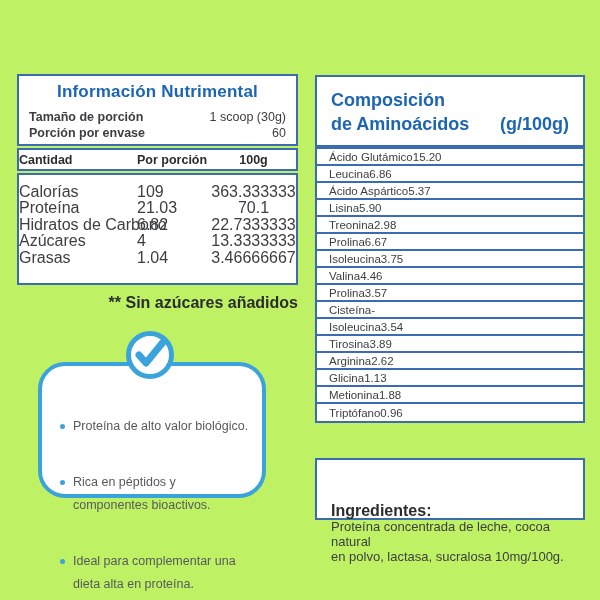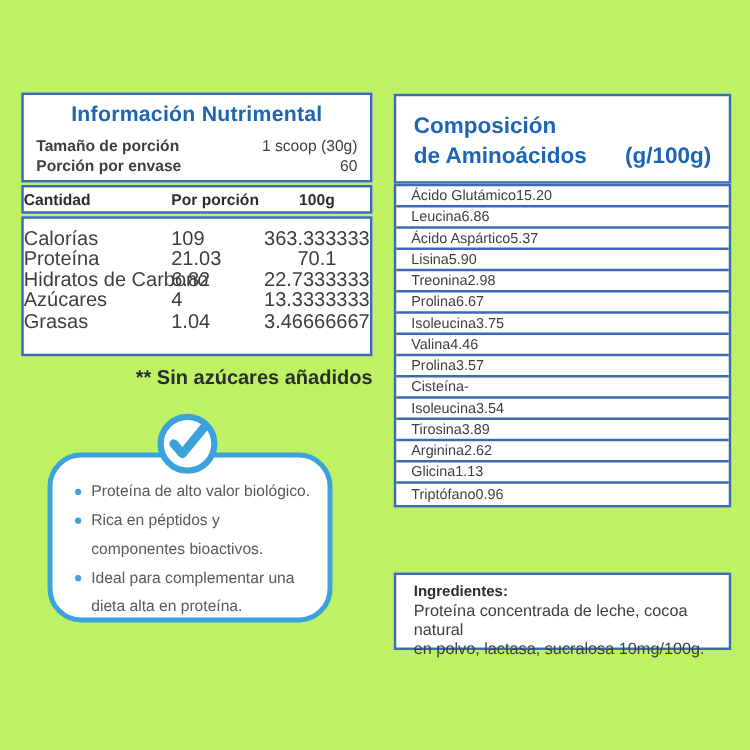--- a/index.html
+++ b/index.html
@@ -76,20 +76,21 @@
     left: 60px; top: 382px; width: 200px;
     list-style: none;
   }
   .benefit-list li {
     position: relative;
     padding-left: 13px;
     font-size: 12.5px;
     line-height: 23px;
     color: #58595b;
     white-space: pre-line;
+    margin-top: 33px;
   }
   .benefit-list li::before {
     content: "";
     position: absolute;
     left: 0; top: 9px;
     width: 5px; height: 5px;
     border-radius: 50%;
     background: #3ba3dc;
   }
 
@@ -103,21 +104,21 @@
     display: flex; align-items: center;
     height: 17px;
     padding: 0 12px;
     border-bottom: 2px solid #3b6cb2;
     font-size: 11.5px; color: #3d3e40;
     white-space: nowrap;
   }
   .aa-row:last-child { border-bottom: none; }
 
   .ingredients { left: 315px; top: 458px; width: 270px; height: 62px; padding: 5px 14px; }
-  .ing-title { font-weight: bold; font-size: 12px; color: #2b2c2e; line-height: 16px; }
+  .ing-title { font-weight: bold; font-size: 16px; color: #2b2c2e; line-height: 16px; margin-top: 38px; }
   .ing-text { font-size: 13px; color: #3d3e40; line-height: 15px; white-space: pre-line; }
 </style>
 </head>
 <body>
 
 <div class="canvas">
 
   <div class="bbox nf-head">
     <div class="nf-title">Información Nutrimental</div>
     <div>
@@ -270,20 +271,24 @@
         <span>Arginina</span>
         <span>2.62</span>
       </div>
 
 
       <div class="aa-row">
         <span>Glicina</span>
         <span>1.13</span>
       </div>
 
+      <div class="aa-row">
+        <span>Metionina</span>
+        <span>1.88</span>
+      </div>
 
       <div class="aa-row">
         <span>Triptófano</span>
         <span>0.96</span>
       </div>
     </div>
 
   <div class="bbox ingredients">
     <div class="ing-title">Ingredientes:</div>
     <div class="ing-text">Proteína concentrada de leche, cocoa natural

